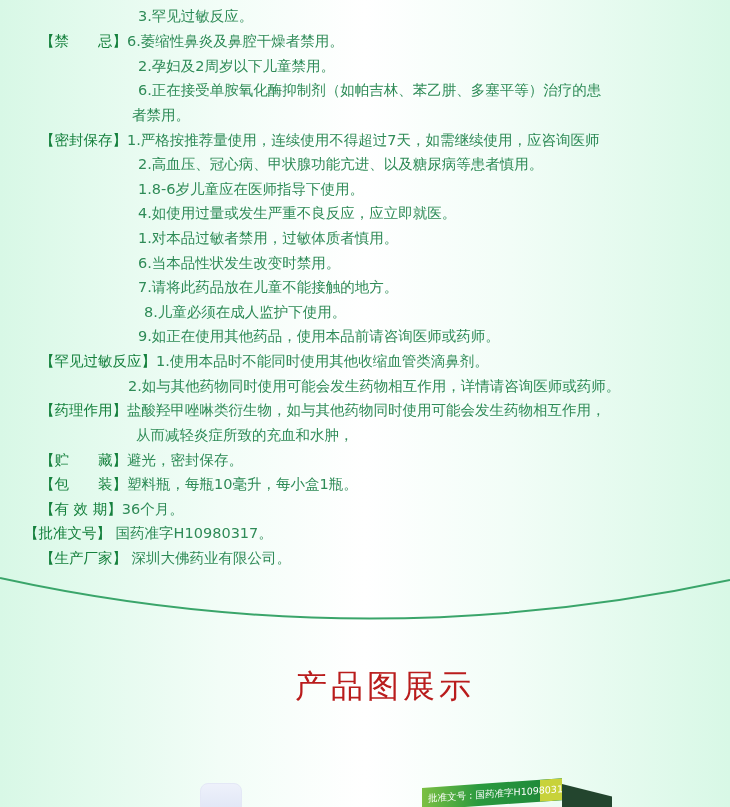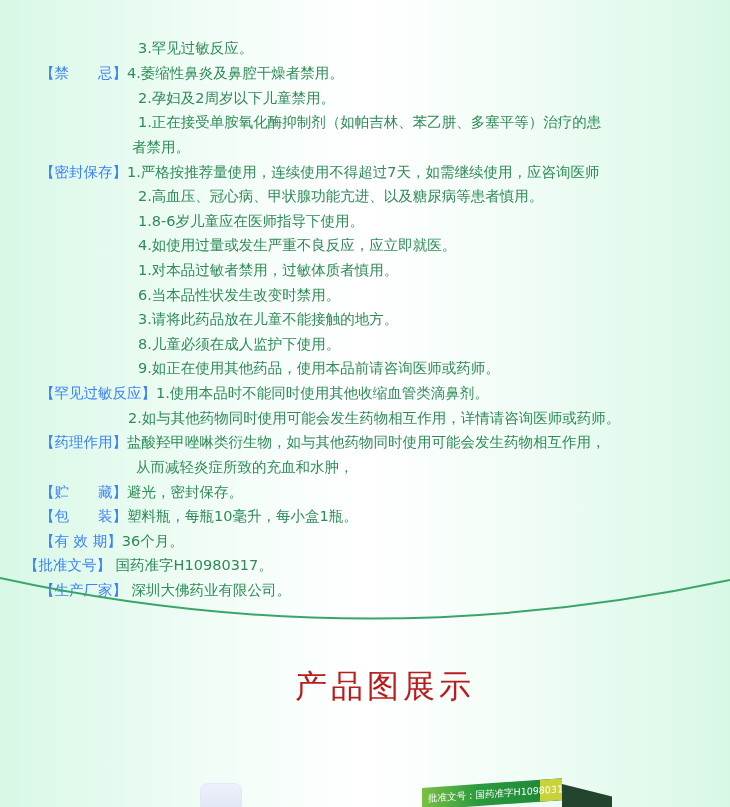--- a/index.html
+++ b/index.html
@@ -2,22 +2,22 @@
 <html><head>
 <meta charset="utf-8">
 <style>
   html, body { margin:0; padding:0; }
   body {
     width:730px; height:807px; overflow:hidden; position:relative;
     background: linear-gradient(90deg, #d8f8e6 0%, #f2fdf7 30%, #ffffff 50%, #f2fdf7 70%, #d8f8e6 100%);
     font-family: "DejaVu Sans", "Liberation Sans", sans-serif;
   }
   .doc { position:absolute; left:0; top:0; width:730px; color:#2e8b57; font-size:14.5px; }
-  .line { position:absolute; white-space:nowrap; line-height:20px; color:#2e8b57;margin-top:32px; }
-  .label { color:#3b82f6; }
+  .line { position:absolute; white-space:nowrap; line-height:20px; color:#2e8b57; }
+  .label { color:#15803d; }
   .curve { position:absolute; left:0; top:570px; width:730px; height:70px; }
   .section-title {
     position:absolute; left:0; top:665px; width:730px; text-align:center;
     font-size:32px; color:#b91c1c; letter-spacing:4px; font-weight:normal;
     font-family: "DejaVu Sans", sans-serif;
     padding-left: 20px;
   }
   .product-area { position:absolute; left:0; top:760px; width:730px; height:47px; }
   .bottle {
     position:absolute; left:200px; top:23px; width:40px; height:30px;
@@ -36,32 +36,32 @@
   .box-side {
     position:absolute; left:562px; top:24px; width:50px; height:30px;
     background:#23452e; transform: skewY(14deg); transform-origin:left top;
   }
 </style>
 </head>
 <body>
 
 <div class="doc">
   <div class="line" style="left:138px;top:6px"><span class="label"></span><span>3.罕见过敏反应。</span></div>
-  <div class="line" style="left:40px;top:31px"><span class="label">【禁　　忌】</span><span>4.萎缩性鼻炎及鼻腔干燥者禁用。</span></div>
+  <div class="line" style="left:40px;top:31px"><span class="label">【禁　　忌】</span><span>6.萎缩性鼻炎及鼻腔干燥者禁用。</span></div>
   <div class="line" style="left:138px;top:56px"><span>2.孕妇及2周岁以下儿童禁用。</span></div>
-  <div class="line" style="left:138px;top:80px"><span>1.正在接受单胺氧化酶抑制剂（如帕吉林、苯乙肼、多塞平等）治疗的患</span></div>
+  <div class="line" style="left:138px;top:80px"><span>6.正在接受单胺氧化酶抑制剂（如帕吉林、苯乙肼、多塞平等）治疗的患</span></div>
   <div class="line" style="left:132px;top:105px"><span>者禁用。</span></div>
   <div class="line" style="left:40px;top:130px"><span class="label">【密封保存】</span><span>1.严格按推荐量使用，连续使用不得超过7天，如需继续使用，应咨询医师</span></div>
   <div class="line" style="left:138px;top:154px"><span>2.高血压、冠心病、甲状腺功能亢进、以及糖尿病等患者慎用。</span></div>
   <div class="line" style="left:138px;top:179px"><span>1.8-6岁儿童应在医师指导下使用。</span></div>
   <div class="line" style="left:138px;top:203px"><span>4.如使用过量或发生严重不良反应，应立即就医。</span></div>
   <div class="line" style="left:138px;top:228px"><span>1.对本品过敏者禁用，过敏体质者慎用。</span></div>
   <div class="line" style="left:138px;top:253px"><span>6.当本品性状发生改变时禁用。</span></div>
-  <div class="line" style="left:138px;top:277px"><span>3.请将此药品放在儿童不能接触的地方。</span></div>
-  <div class="line" style="left:138px;top:302px"><span>8.儿童必须在成人监护下使用。</span></div>
+  <div class="line" style="left:138px;top:277px"><span>7.请将此药品放在儿童不能接触的地方。</span></div>
+  <div class="line" style="left:144px;top:302px"><span>8.儿童必须在成人监护下使用。</span></div>
   <div class="line" style="left:138px;top:326px"><span>9.如正在使用其他药品，使用本品前请咨询医师或药师。</span></div>
   <div class="line" style="left:40px;top:351px"><span class="label">【罕见过敏反应】</span><span>1.使用本品时不能同时使用其他收缩血管类滴鼻剂。</span></div>
   <div class="line" style="left:128px;top:376px"><span>2.如与其他药物同时使用可能会发生药物相互作用，详情请咨询医师或药师。</span></div>
   <div class="line" style="left:40px;top:400px"><span class="label">【药理作用】</span><span>盐酸羟甲唑啉类衍生物，如与其他药物同时使用可能会发生药物相互作用，</span></div>
   <div class="line" style="left:136px;top:425px"><span>从而减轻炎症所致的充血和水肿，</span></div>
   <div class="line" style="left:40px;top:450px"><span class="label">【贮　　藏】</span><span>避光，密封保存。</span></div>
   <div class="line" style="left:40px;top:474px"><span class="label">【包　　装】</span><span>塑料瓶，每瓶10毫升，每小盒1瓶。</span></div>
   <div class="line" style="left:40px;top:499px"><span class="label">【有 效 期】</span><span>36个月。</span></div>
   <div class="line" style="left:24px;top:523px"><span class="label">【批准文号】</span><span> 国药准字H10980317。</span></div>
   <div class="line" style="left:40px;top:548px"><span class="label">【生产厂家】</span><span> 深圳大佛药业有限公司。</span></div>

